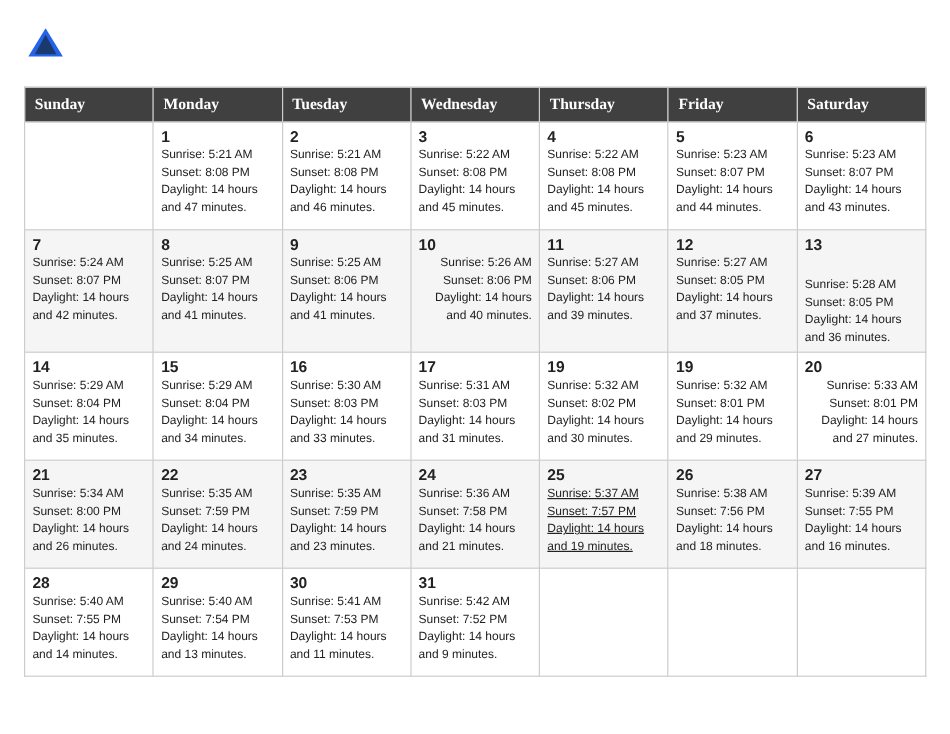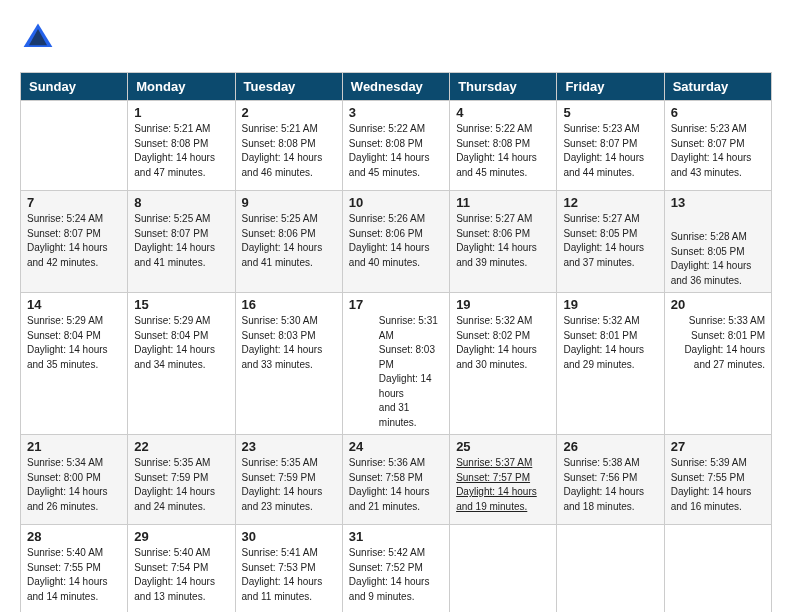--- a/index.html
+++ b/index.html
@@ -51,21 +51,22 @@
     }
     .location {
       font-size: 16px;
       color: #1a1a2e;
     }
     table {
       width: 100%;
       border-collapse: collapse;
     }
     thead tr {
-      background: #0c4a6e;
+      background: #404040;
+      font-family: Liberation Serif, serif;
     }
     thead th {
       color: #fff;
       font-size: 13px;
       font-weight: bold;
       padding: 6px 8px;
       text-align: left;
       border: 1px solid #ccc;
     }
     tbody tr {
@@ -192,21 +193,21 @@
         </td>
         <td>
           <span class="day-num">9</span>
           <div class="cell-text" style="white-space: pre-line;">Sunrise: 5:25 AM
 Sunset: 8:06 PM
 Daylight: 14 hours
 and 41 minutes.</div>
         </td>
         <td>
           <span class="day-num">10</span>
-          <div class="cell-text" style="white-space: pre-line;">Sunrise: 5:26 AM
+          <div class="cell-text" style="white-space: pre-line; text-align: right;">Sunrise: 5:26 AM
 Sunset: 8:06 PM
 Daylight: 14 hours
 and 40 minutes.</div>
         </td>
         <td>
           <span class="day-num">11</span>
           <div class="cell-text" style="white-space: pre-line;">Sunrise: 5:27 AM
 Sunset: 8:06 PM
 Daylight: 14 hours
 and 39 minutes.</div>
@@ -243,21 +244,21 @@
         </td>
         <td>
           <span class="day-num">16</span>
           <div class="cell-text" style="white-space: pre-line;">Sunrise: 5:30 AM
 Sunset: 8:03 PM
 Daylight: 14 hours
 and 33 minutes.</div>
         </td>
         <td>
           <span class="day-num">17</span>
-          <div class="cell-text" style="white-space: pre-line; margin-left: 30px;">Sunrise: 5:31 AM
+          <div class="cell-text" style="white-space: pre-line;">Sunrise: 5:31 AM
 Sunset: 8:03 PM
 Daylight: 14 hours
 and 31 minutes.</div>
         </td>
         <td>
           <span class="day-num">19</span>
           <div class="cell-text" style="white-space: pre-line;">Sunrise: 5:32 AM
 Sunset: 8:02 PM
 Daylight: 14 hours
 and 30 minutes.</div>

